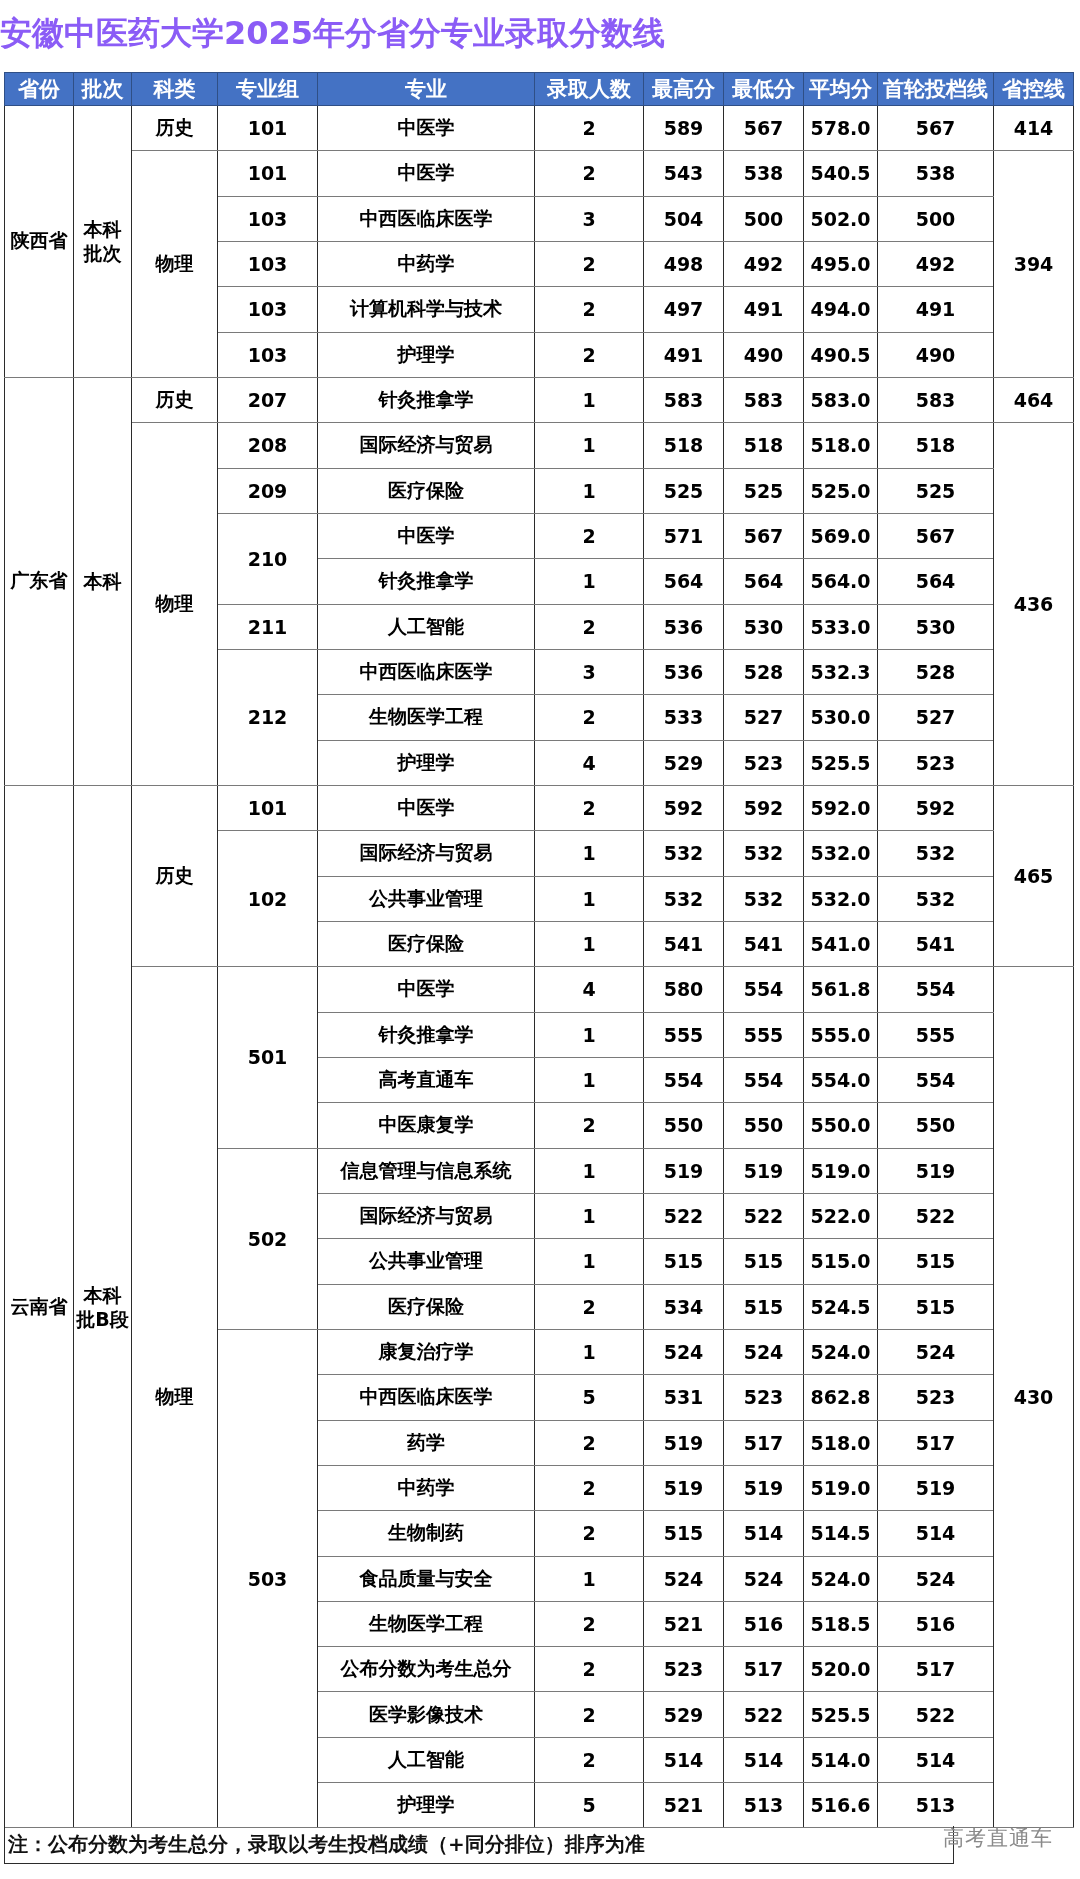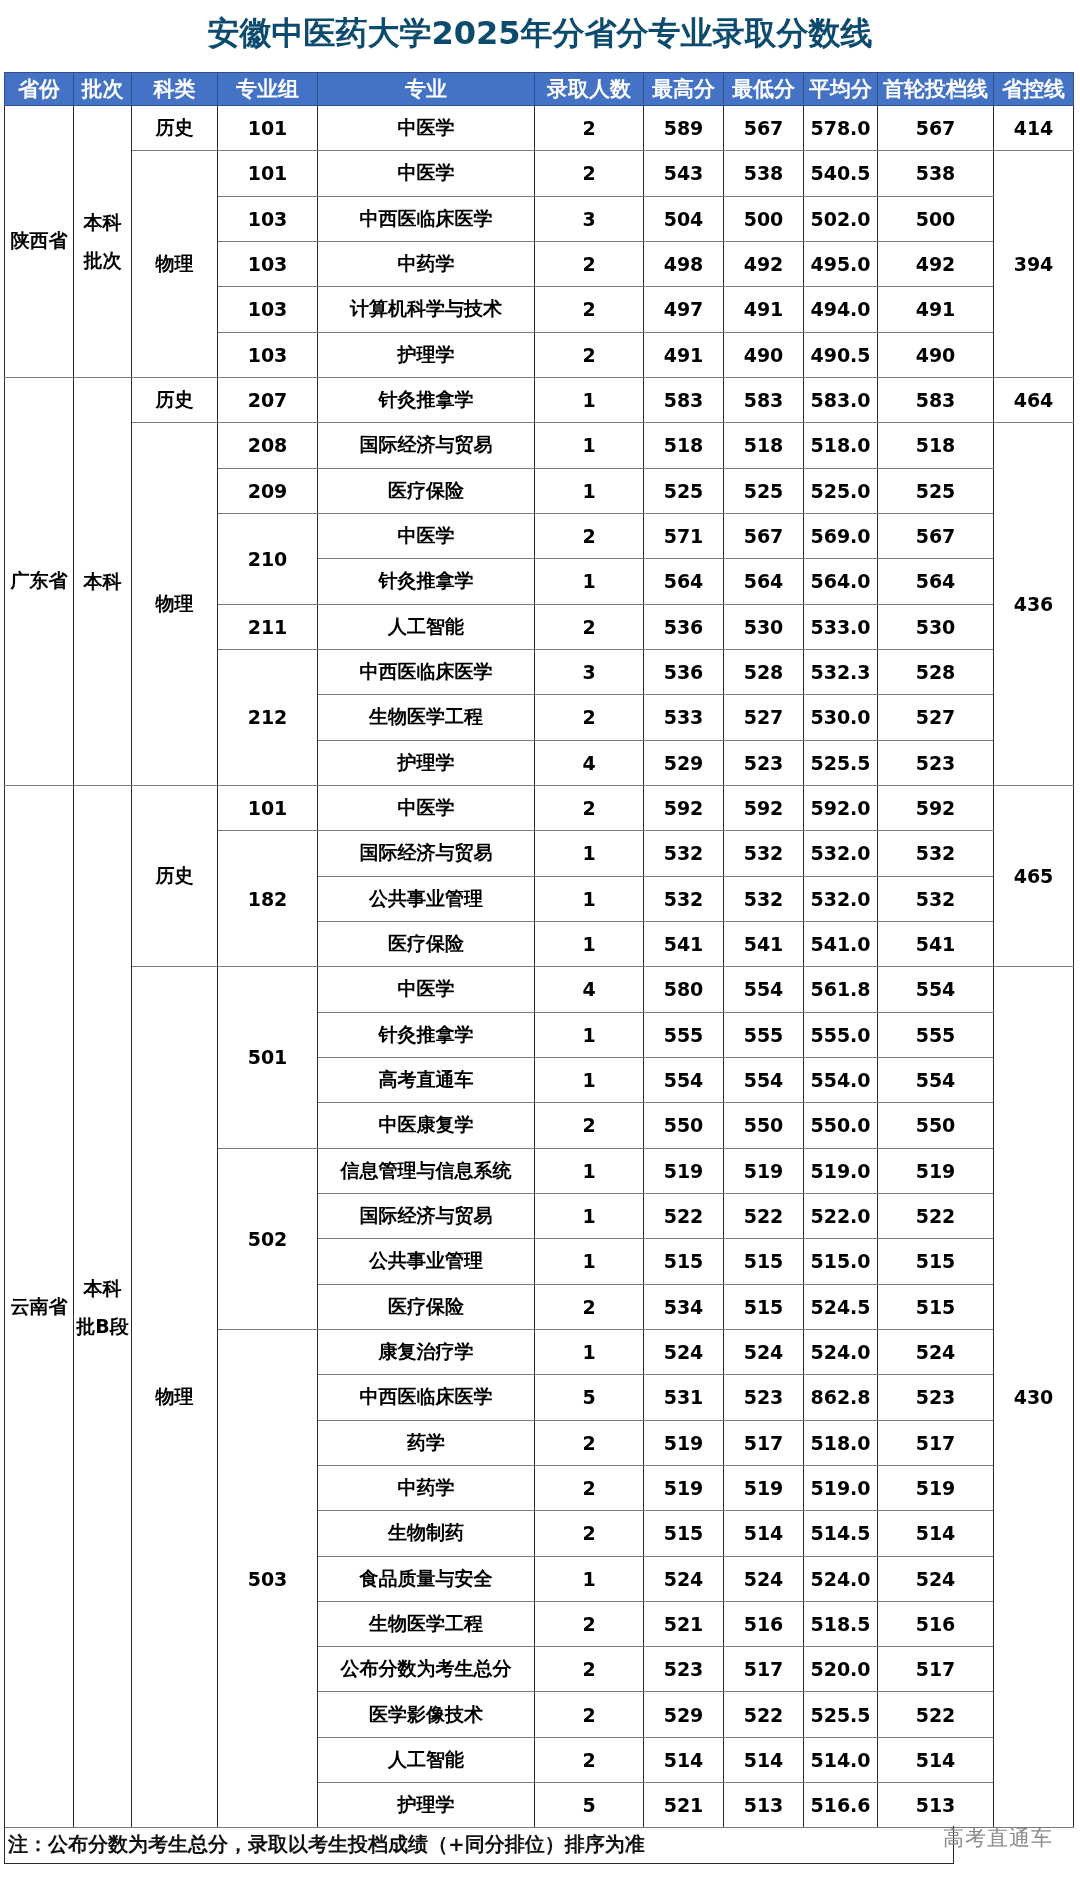--- a/index.html
+++ b/index.html
@@ -13,22 +13,22 @@
     html,body{margin:0;padding:0;}
     body{
       width:1080px;height:1879px;position:relative;overflow:hidden;
       background:#ffffff;
       font-family:"DejaVu Sans", sans-serif;
       color:var(--text);
     }
     .page{position:absolute;left:0;top:0;width:1080px;height:1879px;}
     .title{
       position:absolute;left:0;top:12px;width:1080px;
-      text-align:center;font-size:32px;font-weight:bold;line-height:42px;
-      color:#0c4a6e;letter-spacing:0px;white-space:nowrap;
+      text-align:left;font-size:32px;font-weight:bold;line-height:42px;
+      color:#8b5cf6;letter-spacing:0px;white-space:nowrap;
     }
     table.score{
       position:absolute;left:4px;top:72px;width:1070px;
       border-collapse:collapse;table-layout:fixed;
       border:1.5px solid var(--border-dark);
     }
     table.score th{
       height:32px;padding:0;
       background:var(--header-bg);color:var(--header-text);
       font-size:21px;font-weight:bold;text-align:center;vertical-align:middle;
@@ -39,21 +39,21 @@
       padding:0;text-align:center;vertical-align:middle;
       font-size:19px;font-weight:bold;white-space:nowrap;
       border-left:1px solid var(--border-dark);
       border-right:1px solid var(--border-dark);
       border-top:1.5px solid var(--border-light);
       border-bottom:1.5px solid var(--border-light);
       overflow:visible;
     }
     table.score tr.province-start td{border-top:1.5px solid var(--border-dark);}
     table.score td.prov{font-size:19px;}
-    table.score td.batch{white-space:pre-line;line-height:38px;font-size:19px;}
+    table.score td.batch{white-space:pre-line;line-height:24px;font-size:19px;}
     .footer{
       position:absolute;left:4px;top:1826px;width:950px;height:38px;
       box-sizing:border-box;
       border:1.5px solid var(--border-dark);border-top:none;
     }
     .footer-note{
       position:absolute;left:3px;top:0;height:37px;line-height:37px;
       font-size:20px;font-weight:bold;white-space:nowrap;color:#111;
     }
     .watermark{
@@ -251,21 +251,21 @@
           <td>101</td>
           <td>中医学</td>
           <td>2</td>
           <td>592</td>
           <td>592</td>
           <td>592.0</td>
           <td>592</td>
           <td rowspan="4">465</td>
         </tr>
         <tr>
-          <td rowspan="3">182</td>
+          <td rowspan="3">102</td>
           <td>国际经济与贸易</td>
           <td>1</td>
           <td>532</td>
           <td>532</td>
           <td>532.0</td>
           <td>532</td>
         </tr>
         <tr>
           <td>公共事业管理</td>
           <td>1</td>

